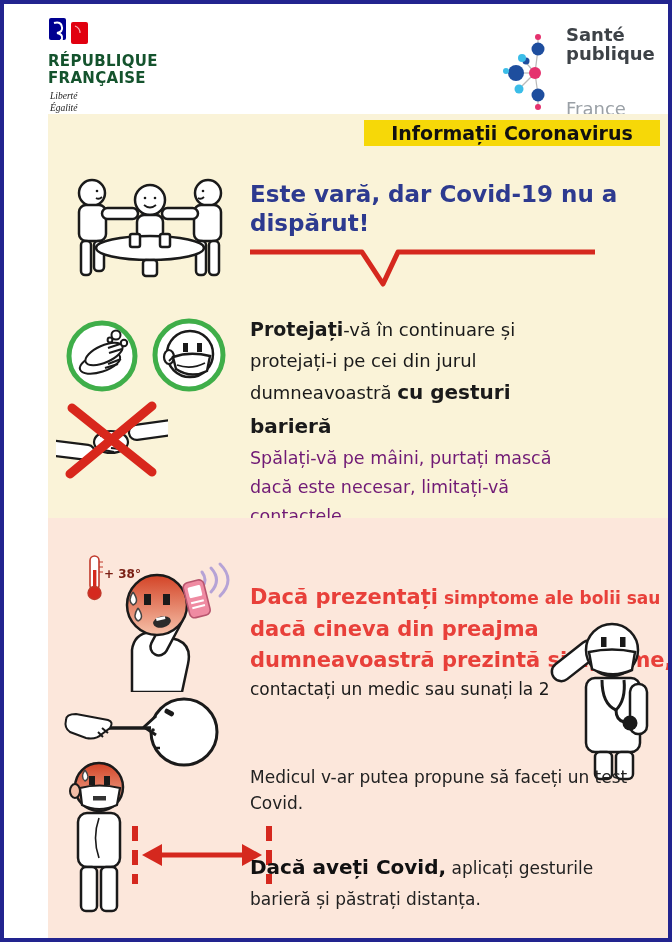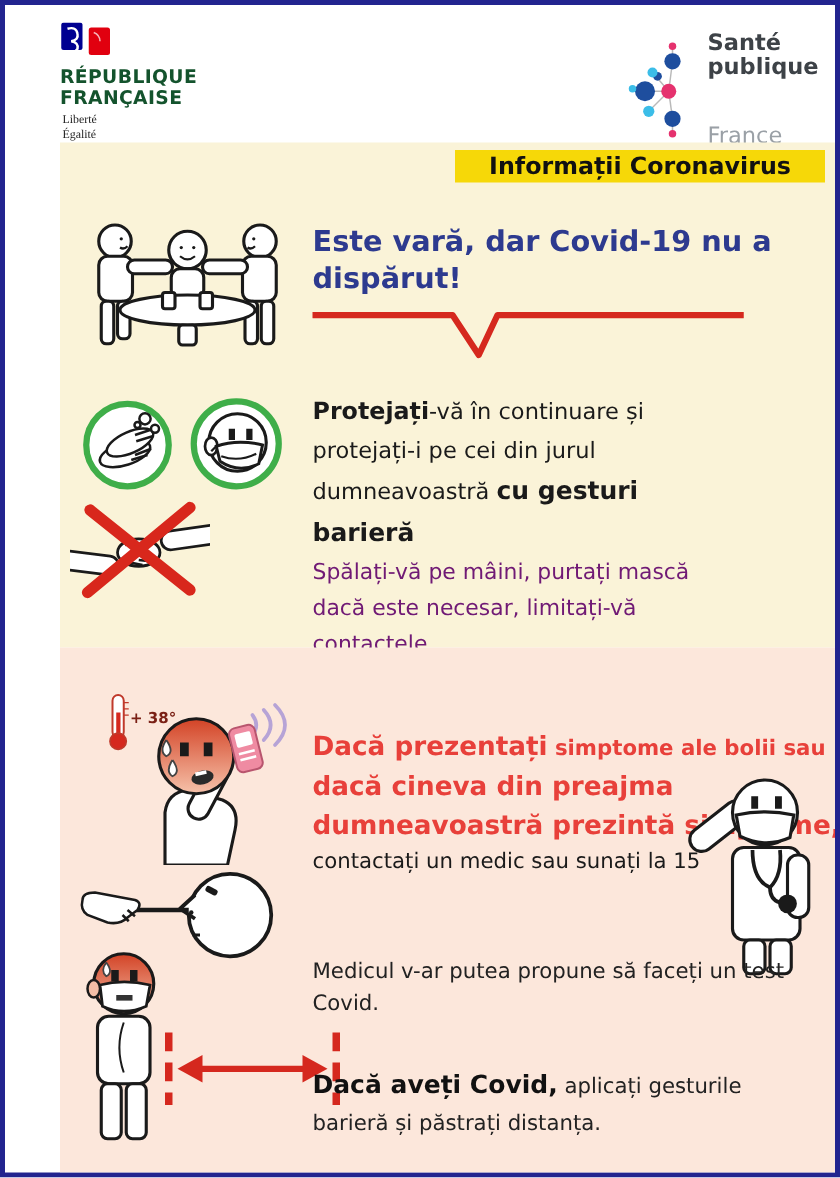--- a/index.html
+++ b/index.html
@@ -4,21 +4,21 @@
 <style>
   html,body{margin:0;padding:0;background:#ffffff;}
   .poster{
     position:relative;width:672px;height:942px;box-sizing:border-box;
     border:4px solid #22248f;background:#ffffff;overflow:hidden;
     font-family:"DejaVu Sans","Liberation Sans",sans-serif;color:#1a1a1a;
   }
   
   .fr-logo{position:absolute;left:44px;top:14px;}
   .fr-title{font-weight:bold;font-size:15px;line-height:1.12;letter-spacing:.3px;color:#14532d;margin-top:3px;}
-  .fr-motto{font-family:"Liberation Serif","DejaVu Serif",serif;font-size:9.5px;line-height:1.35;color:#222;margin:3px 0 0 2px;}
+  .fr-motto{font-family:"Liberation Serif","DejaVu Serif",serif;font-style:italic;font-size:9.5px;line-height:1.35;color:#222;margin:3px 0 0 2px;}
   .spf-logo{position:absolute;left:498px;top:22px;display:flex;align-items:center;gap:6px;}
   .spf-text{line-height:1.05;font-size:18px;}
   .spf-text .b{font-weight:bold;color:#3d4247;}
   .spf-text .lt{color:#9aa0a6;margin-top:36px;}
   
   .section-cream{position:absolute;left:44px;top:110px;width:632px;height:404px;background:#faf3d8;}
   .section-pink{position:absolute;left:44px;top:514px;width:620px;height:420px;background:#fce7db;}
   .banner{
     position:absolute;left:360px;top:116px;width:296px;height:26px;background:#f6d808;
     display:flex;align-items:center;justify-content:center;
@@ -239,21 +239,21 @@
         <g transform="rotate(-14 122 48)">
           <rect x="112" y="31" width="21" height="36" rx="5" fill="#ef8ba2" stroke="#b8556e" stroke-width="1.6"></rect>
           <rect x="116" y="36" width="13" height="11" rx="1.5" fill="#fff"></rect>
           <line x1="116" y1="52" x2="129" y2="52" stroke="#fff" stroke-width="2"></line>
           <line x1="116" y1="57" x2="129" y2="57" stroke="#fff" stroke-width="2"></line>
         </g>
       </svg>
     </div>
 
     <div class="symptoms-par">
-      <span class="big">Dacă prezentați</span><span class="small"> simptome ale bolii sau </span><span class="big">dacă cineva din preajma dumneavoastră prezintă simptome,</span><span class="plain"> contactați un medic sau sunați la 15</span>
+      <span class="big">Dacă prezentați</span><span class="small"> simptome ale bolii sau </span><span class="big">dacă cineva din preajma dumneavoastră prezintă simptome,</span><span class="plain"> contactați un medic sau sunați la 2</span>
     </div>
 
     <div class="ill-doctor">
       <svg width="128" height="170" viewBox="0 0 128 170" fill="none" stroke="#1a1a1a" stroke-width="2.5">
         <rect x="8" y="58" width="54" height="19" rx="9.5" fill="#fff" transform="rotate(-38 8 58)"></rect>
         <rect x="46" y="66" width="54" height="74" rx="9" fill="#fff"></rect>
         <rect x="90" y="72" width="17" height="50" rx="8" fill="#fff"></rect>
         <circle cx="72" cy="38" r="26" fill="#fff"></circle>
         <rect x="61" y="25" width="5.5" height="10" fill="#1a1a1a" stroke="none"></rect>
         <rect x="80" y="25" width="5.5" height="10" fill="#1a1a1a" stroke="none"></rect>

